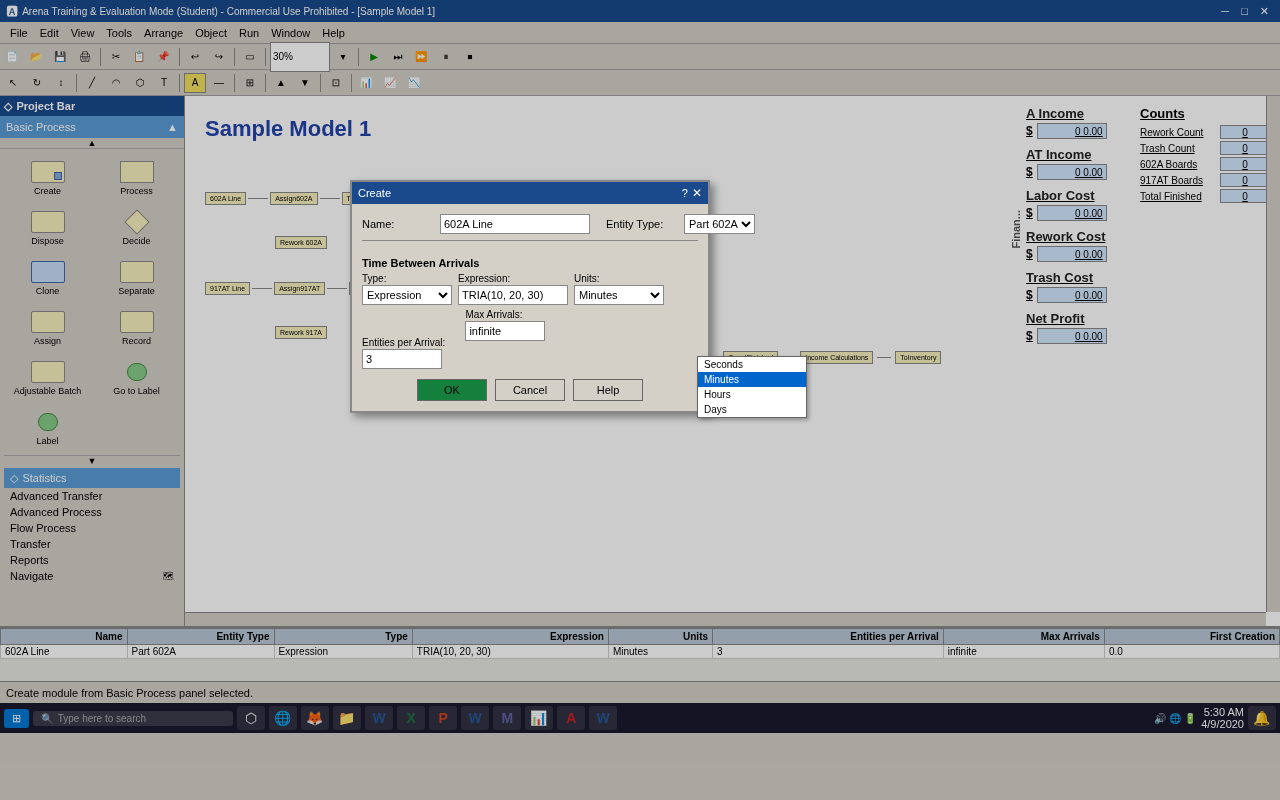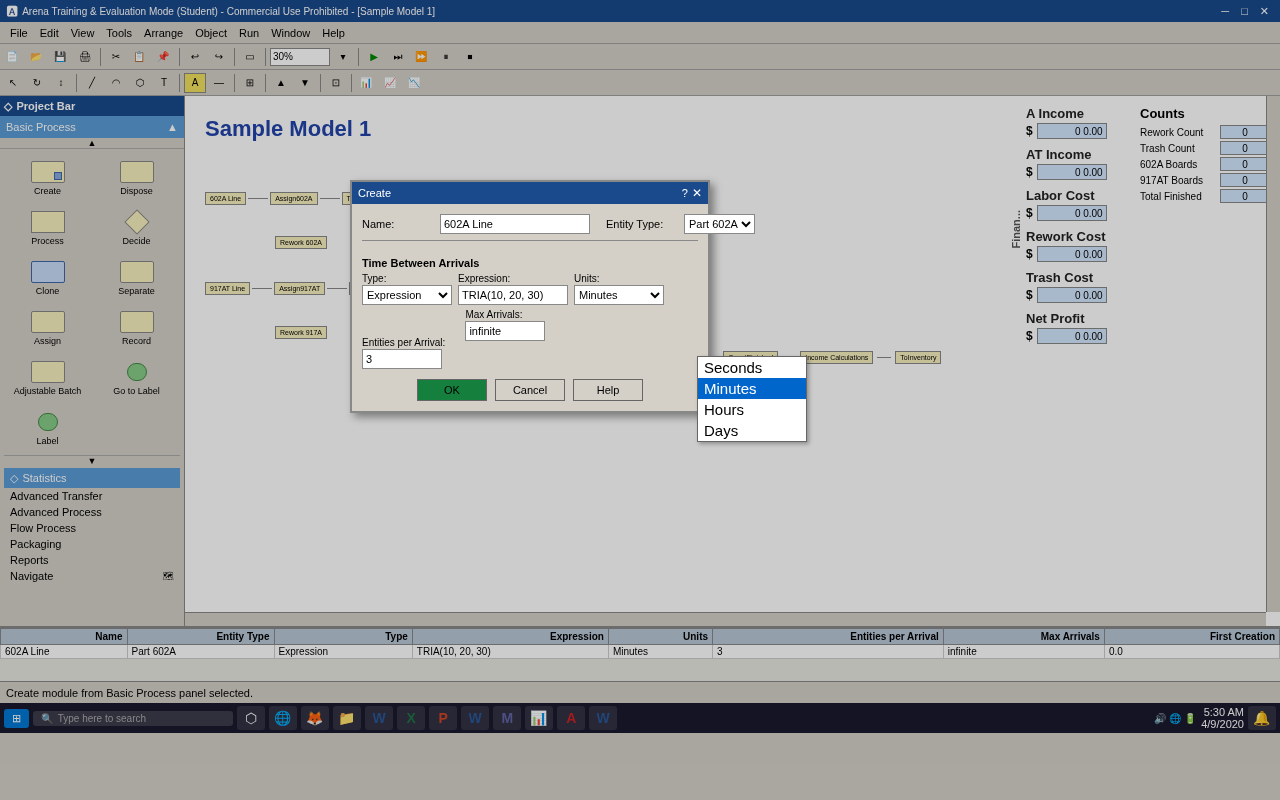--- a/index.html
+++ b/index.html
@@ -12,21 +12,21 @@
     .title-btn { color: white; background: none; border: none; cursor: pointer; font-size: 11px; padding: 1px 5px; }
 
     
     #menu-bar { background: #d4d0c8; height: 22px; display: flex; align-items: center; padding: 0 4px; border-bottom: 1px solid #a0a0a0; }
     .menu-item { padding: 2px 6px; cursor: pointer; font-size: 11px; }
 
     
     .toolbar { background: #d4d0c8; height: 26px; display: flex; align-items: center; padding: 0 2px; border-bottom: 1px solid #a0a0a0; gap: 2px; }
     .tb-btn { width: 22px; height: 20px; background: #d4d0c8; border: 1px solid transparent; cursor: pointer; display: flex; align-items: center; justify-content: center; font-size: 10px; }
     .tb-sep { width: 1px; height: 18px; background: #888; margin: 0 2px; }
-    .zoom-box { width: 60px; height: 18px; border: 1px solid #888; background: white; font-size: 10px; padding: 0 2px; }
+    .zoom-box { width: 60px; height: 30px; border: 1px solid #888; background: white; font-size: 10px; padding: 0 2px; }
 
     
     #main { display: flex; height: calc(800px - 22px - 22px - 26px - 26px - 26px - 22px - 30px - 22px); }
 
     
     #left-panel { width: 185px; background: #d4d0c8; border-right: 1px solid #888; display: flex; flex-direction: column; overflow: hidden; }
     #project-bar { background: #1a4a8c; color: white; height: 20px; display: flex; align-items: center; padding: 0 4px; font-size: 11px; font-weight: bold; }
     #panel-header { background: #5b9bd5; color: white; height: 22px; display: flex; align-items: center; justify-content: space-between; padding: 0 6px; font-size: 11px; }
     #panel-items { flex: 1; overflow-y: auto; padding: 4px; }
     .panel-grid { display: grid; grid-template-columns: 1fr 1fr; gap: 2px; }
@@ -56,21 +56,21 @@
 
     
     #taskbar { height: 30px; background: #1a1a2e; display: flex; align-items: center; justify-content: space-between; padding: 0 4px; }
     #taskbar-left { display: flex; align-items: center; gap: 4px; }
     #start-btn { background: #0078d4; color: white; border: none; padding: 3px 8px; border-radius: 3px; cursor: pointer; font-size: 11px; }
     .taskbar-icon { width: 28px; height: 24px; background: rgba(255,255,255,0.1); border-radius: 3px; display: flex; align-items: center; justify-content: center; cursor: pointer; color: white; font-size: 14px; }
     #taskbar-right { display: flex; align-items: center; gap: 4px; color: white; font-size: 10px; }
     #clock { text-align: right; }
 
     
-    #right-info { position: absolute; right: 0; top: 0; width: 280px; padding: 10px; font-size: 11px; }
+    #right-info { position: absolute; right: 0; top: 0; width: 280px; padding: 10px; font-size: 11px; text-decoration: underline; }
     .info-section { margin-bottom: 8px; }
     .info-title { font-size: 13px; font-weight: bold; color: #222; margin-bottom: 2px; }
     .info-row { display: flex; align-items: center; gap: 4px; margin: 2px 0; }
     .info-value-box { width: 70px; height: 16px; background: #d4e8ff; border: 1px solid #888; display: flex; align-items: center; justify-content: flex-end; padding: 0 3px; font-size: 10px; }
     .dollar { font-size: 12px; font-weight: bold; }
     .counts-title { font-size: 13px; font-weight: bold; margin-bottom: 4px; }
     .counts-row { display: flex; align-items: center; justify-content: space-between; margin: 2px 0; }
     .counts-label { font-size: 10px; min-width: 80px; }
     .counts-value { width: 50px; height: 14px; background: #d4e8ff; border: 1px solid #888; text-align: center; font-size: 10px; line-height: 14px; }
 
@@ -84,21 +84,21 @@
     .dlg-label { font-size: 11px; color: #000; min-width: 70px; }
     .dlg-input { height: 20px; border: 1px solid #888; background: white; font-size: 11px; padding: 0 3px; }
     .dlg-section-label { font-size: 11px; font-weight: bold; margin: 6px 0 4px 0; border-top: 1px solid #888; padding-top: 16px; }
     .dlg-select { height: 20px; border: 1px solid #888; background: white; font-size: 11px; }
     .dlg-btn-row { display: flex; justify-content: center; gap: 8px; margin-top: 10px; }
     .dlg-btn { width: 70px; height: 22px; background: #d4d0c8; border: 1px solid #666; cursor: pointer; font-size: 11px; }
     .dlg-btn-ok { background: #15803d; }
 
     
     #dropdown-popup { position: absolute; top: 356px; left: 697px; width: 110px; background: white; border: 1px solid #666; z-index: 300; box-shadow: 2px 2px 4px rgba(0,0,0,0.3); }
-    .dd-item { padding: 2px 6px; font-size: 15px; cursor: pointer; }
+    .dd-item { padding: 2px 6px; font-size: 10px; cursor: pointer; }
     .dd-item-selected { background: #0066cc; color: white; }
 
     
     .scroll-v { position: absolute; right: 0; top: 0; width: 14px; height: 100%; background: #d4d0c8; border-left: 1px solid #888; }
     .scroll-h { position: absolute; bottom: 0; left: 0; right: 14px; height: 14px; background: #d4d0c8; border-top: 1px solid #888; }
 
     
     .vertical-text { writing-mode: vertical-lr; transform: rotate(180deg); font-size: 11px; font-weight: bold; color: #555; }
   </style>
 </head>
@@ -198,30 +198,30 @@
         <div class="panel-item">
           <div class="icon">
               <div class="icon-rect" style="width:34px;height:22px; background:#f8f0c0; position:relative;">
                 <div style="position:absolute;bottom:2px;right:2px;width:8px;height:8px;background:#88aadd;border:1px solid #4466aa;"></div>
               </div>
             </div>
           <span class="lbl">Create</span>
         </div>
         <div class="panel-item">
           <div class="icon">
+              <div style="width:34px;height:22px; background:#f8f0c0; border:1px solid #888;"></div>
+            </div>
+          <span class="lbl">Process</span>
+        </div>
+
+        <div class="panel-item">
+          <div class="icon">
               <div class="icon-rect" style="width:34px;height:22px; background:#f8f0c0;"></div>
             </div>
           <span class="lbl">Dispose</span>
-        </div>
-
-        <div class="panel-item">
-          <div class="icon">
-              <div style="width:34px;height:22px; background:#f8f0c0; border:1px solid #888;"></div>
-            </div>
-          <span class="lbl">Process</span>
         </div>
         <div class="panel-item">
           <div class="icon" style="height:28px; display:flex; align-items:center; justify-content:center;">
             <div style="width:18px;height:18px;background:#f8f0c0;border:1px solid #888;transform:rotate(45deg);"></div>
           </div>
           <span class="lbl">Decide</span>
         </div>
 
         <div class="panel-item">
           <div class="icon">
@@ -280,21 +280,21 @@
         <div class="panel-section">
           <span>Advanced Transfer</span>
         </div>
         <div class="panel-section">
           <span>Advanced Process</span>
         </div>
         <div class="panel-section">
           <span>Flow Process</span>
         </div>
         <div class="panel-section">
-          <span>Packaging</span>
+          <span>Transfer</span>
         </div>
         <div class="panel-section">
           <span>Reports</span>
         </div>
         <div class="panel-section" style="display:flex; align-items:center; justify-content:space-between;">
           <span>Navigate</span>
           <span style="font-size:9px;">🗺</span>
         </div>
       </div>
     </div>

